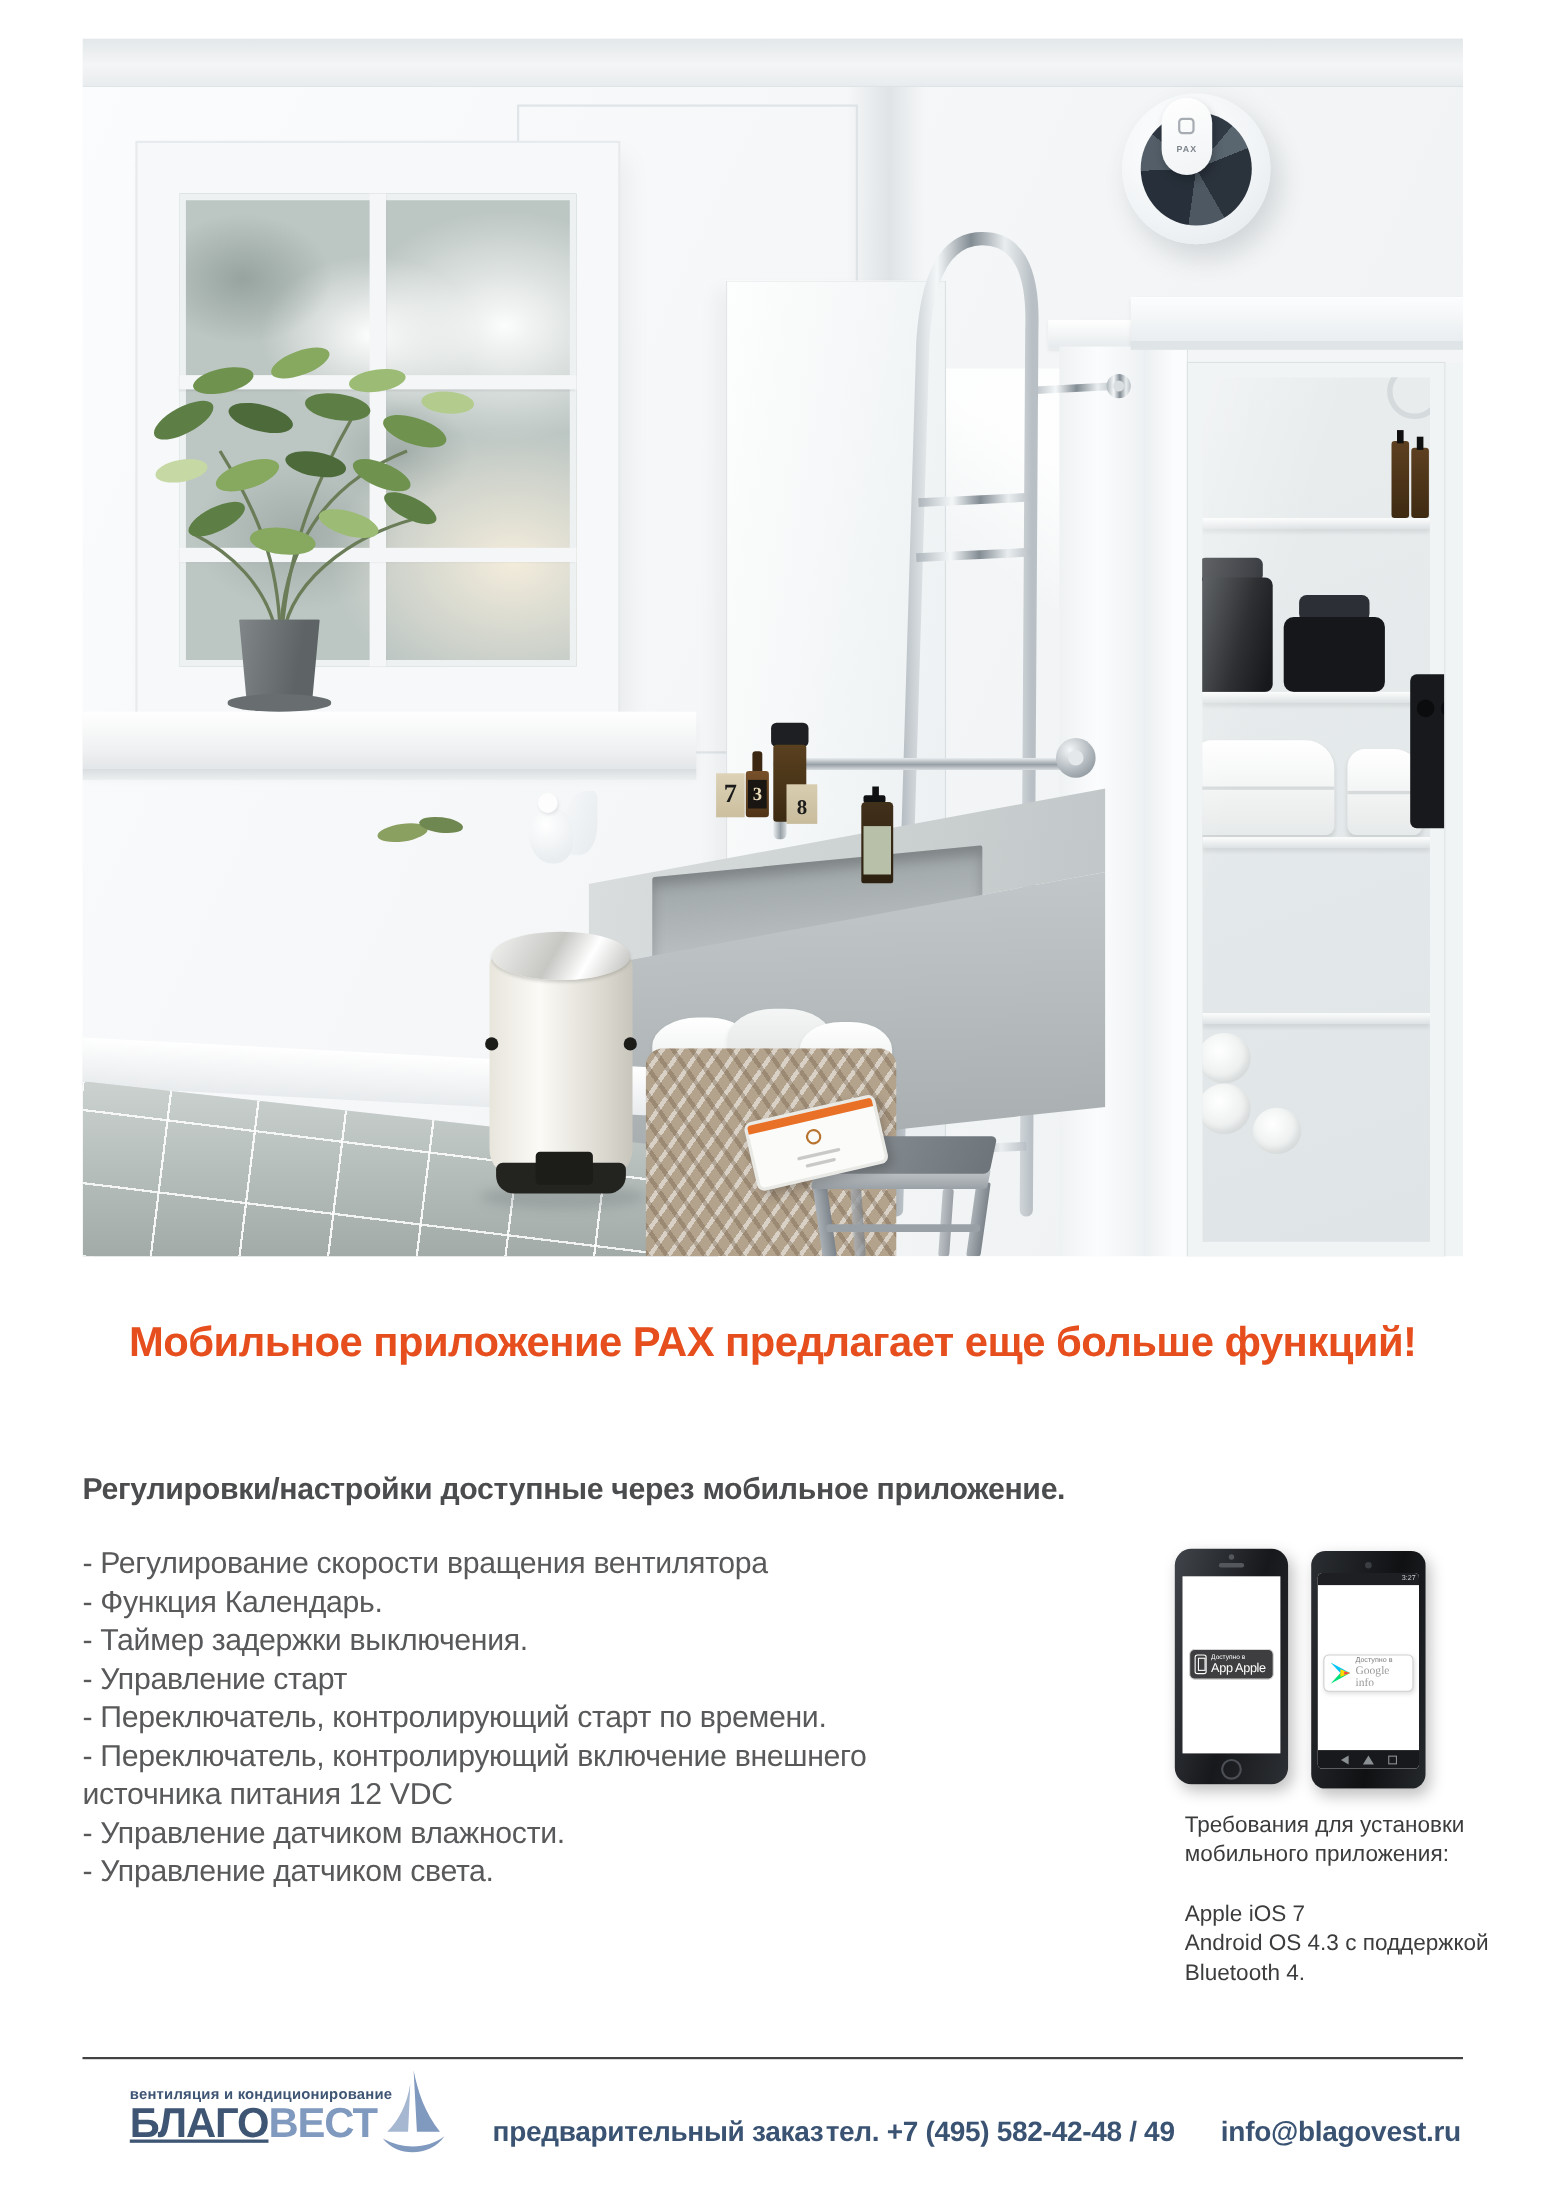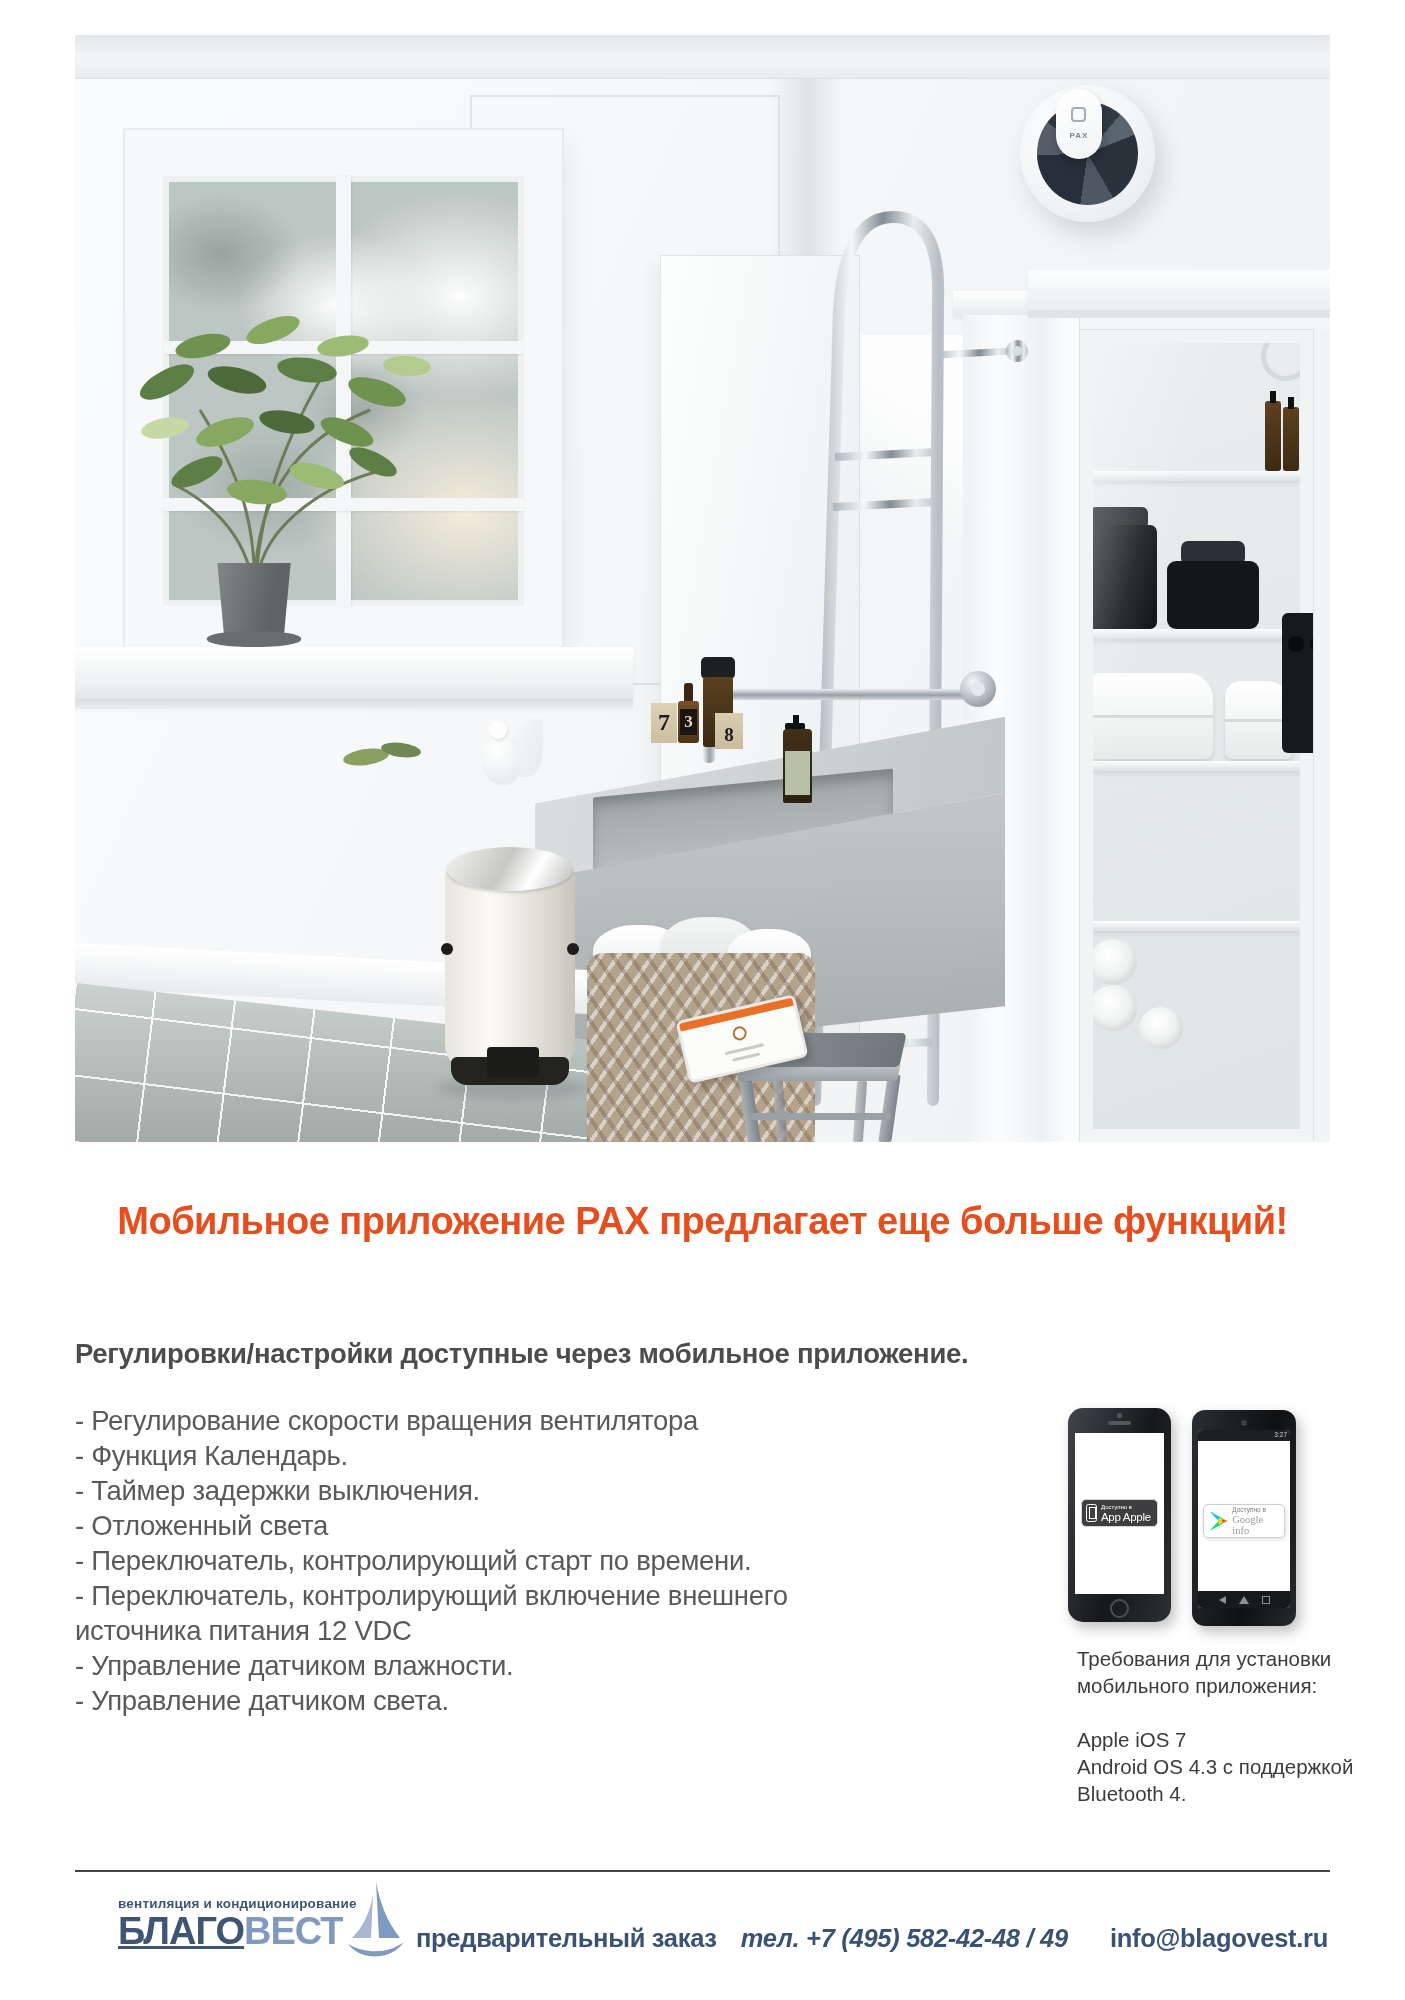--- a/index.html
+++ b/index.html
@@ -189,21 +189,21 @@
 
   
   .footer-rule { left:75px; top:1870px; width:1255px; height:2px; background:#414241; }
   .logo { left:118px; top:1896px; }
   .logo-tagline { font-size:13.5px; font-weight:bold; color:#3e5574; letter-spacing:.2px; }
   .logo-name { font-size:38px; font-weight:bold; letter-spacing:-1px; line-height:40px; }
   .brand-dark { color:#3e5574;text-decoration:underline; }
   .brand-light { color:#8099be; }
   .sail { left:346px; top:1880px; width:60px; height:86px; }
   .contact { right:77px; top:1924px; display:flex; align-items:baseline; font-weight:bold; color:#3a5373; font-size:25.5px; letter-spacing:-.3px; }
-  .contact .gap-s { margin-left:24px;font-style:italic; }
+  .contact .gap-s { margin-left:2px; }
   .contact .gap-l { margin-left:42px; }
 </style>
 </head>
 <body>
 
 <div class="page">
 
   <div class="photo">
     <div class="abs crown"></div>
     <div class="abs corner-shadow"></div>
@@ -398,21 +398,21 @@
     </div>
   </div>
 
   <div class="abs headline" style="color:#e64e1e;">Мобильное приложение PAX предлагает еще больше функций!</div>
 
   <div class="abs subheading">Регулировки/настройки доступные через мобильное приложение.</div>
   <div class="abs features">
     <div>- Регулирование скорости вращения вентилятора</div>
     <div>- Функция Календарь.</div>
     <div>- Таймер задержки выключения.</div>
-    <div>- Отложенный света</div>
+    <div>- Управление старт</div>
     <div>- Переключатель, контролирующий старт по времени.</div>
     <div>- Переключатель, контролирующий включение внешнего источника питания 12 VDC</div>
     <div>- Управление датчиком влажности.</div>
     <div>- Управление датчиком света.</div>
   </div>
 
   <div class="abs iphone">
     <div class="abs ip-cam"></div>
     <div class="abs ip-speaker"></div>
     <div class="abs ip-screen">

